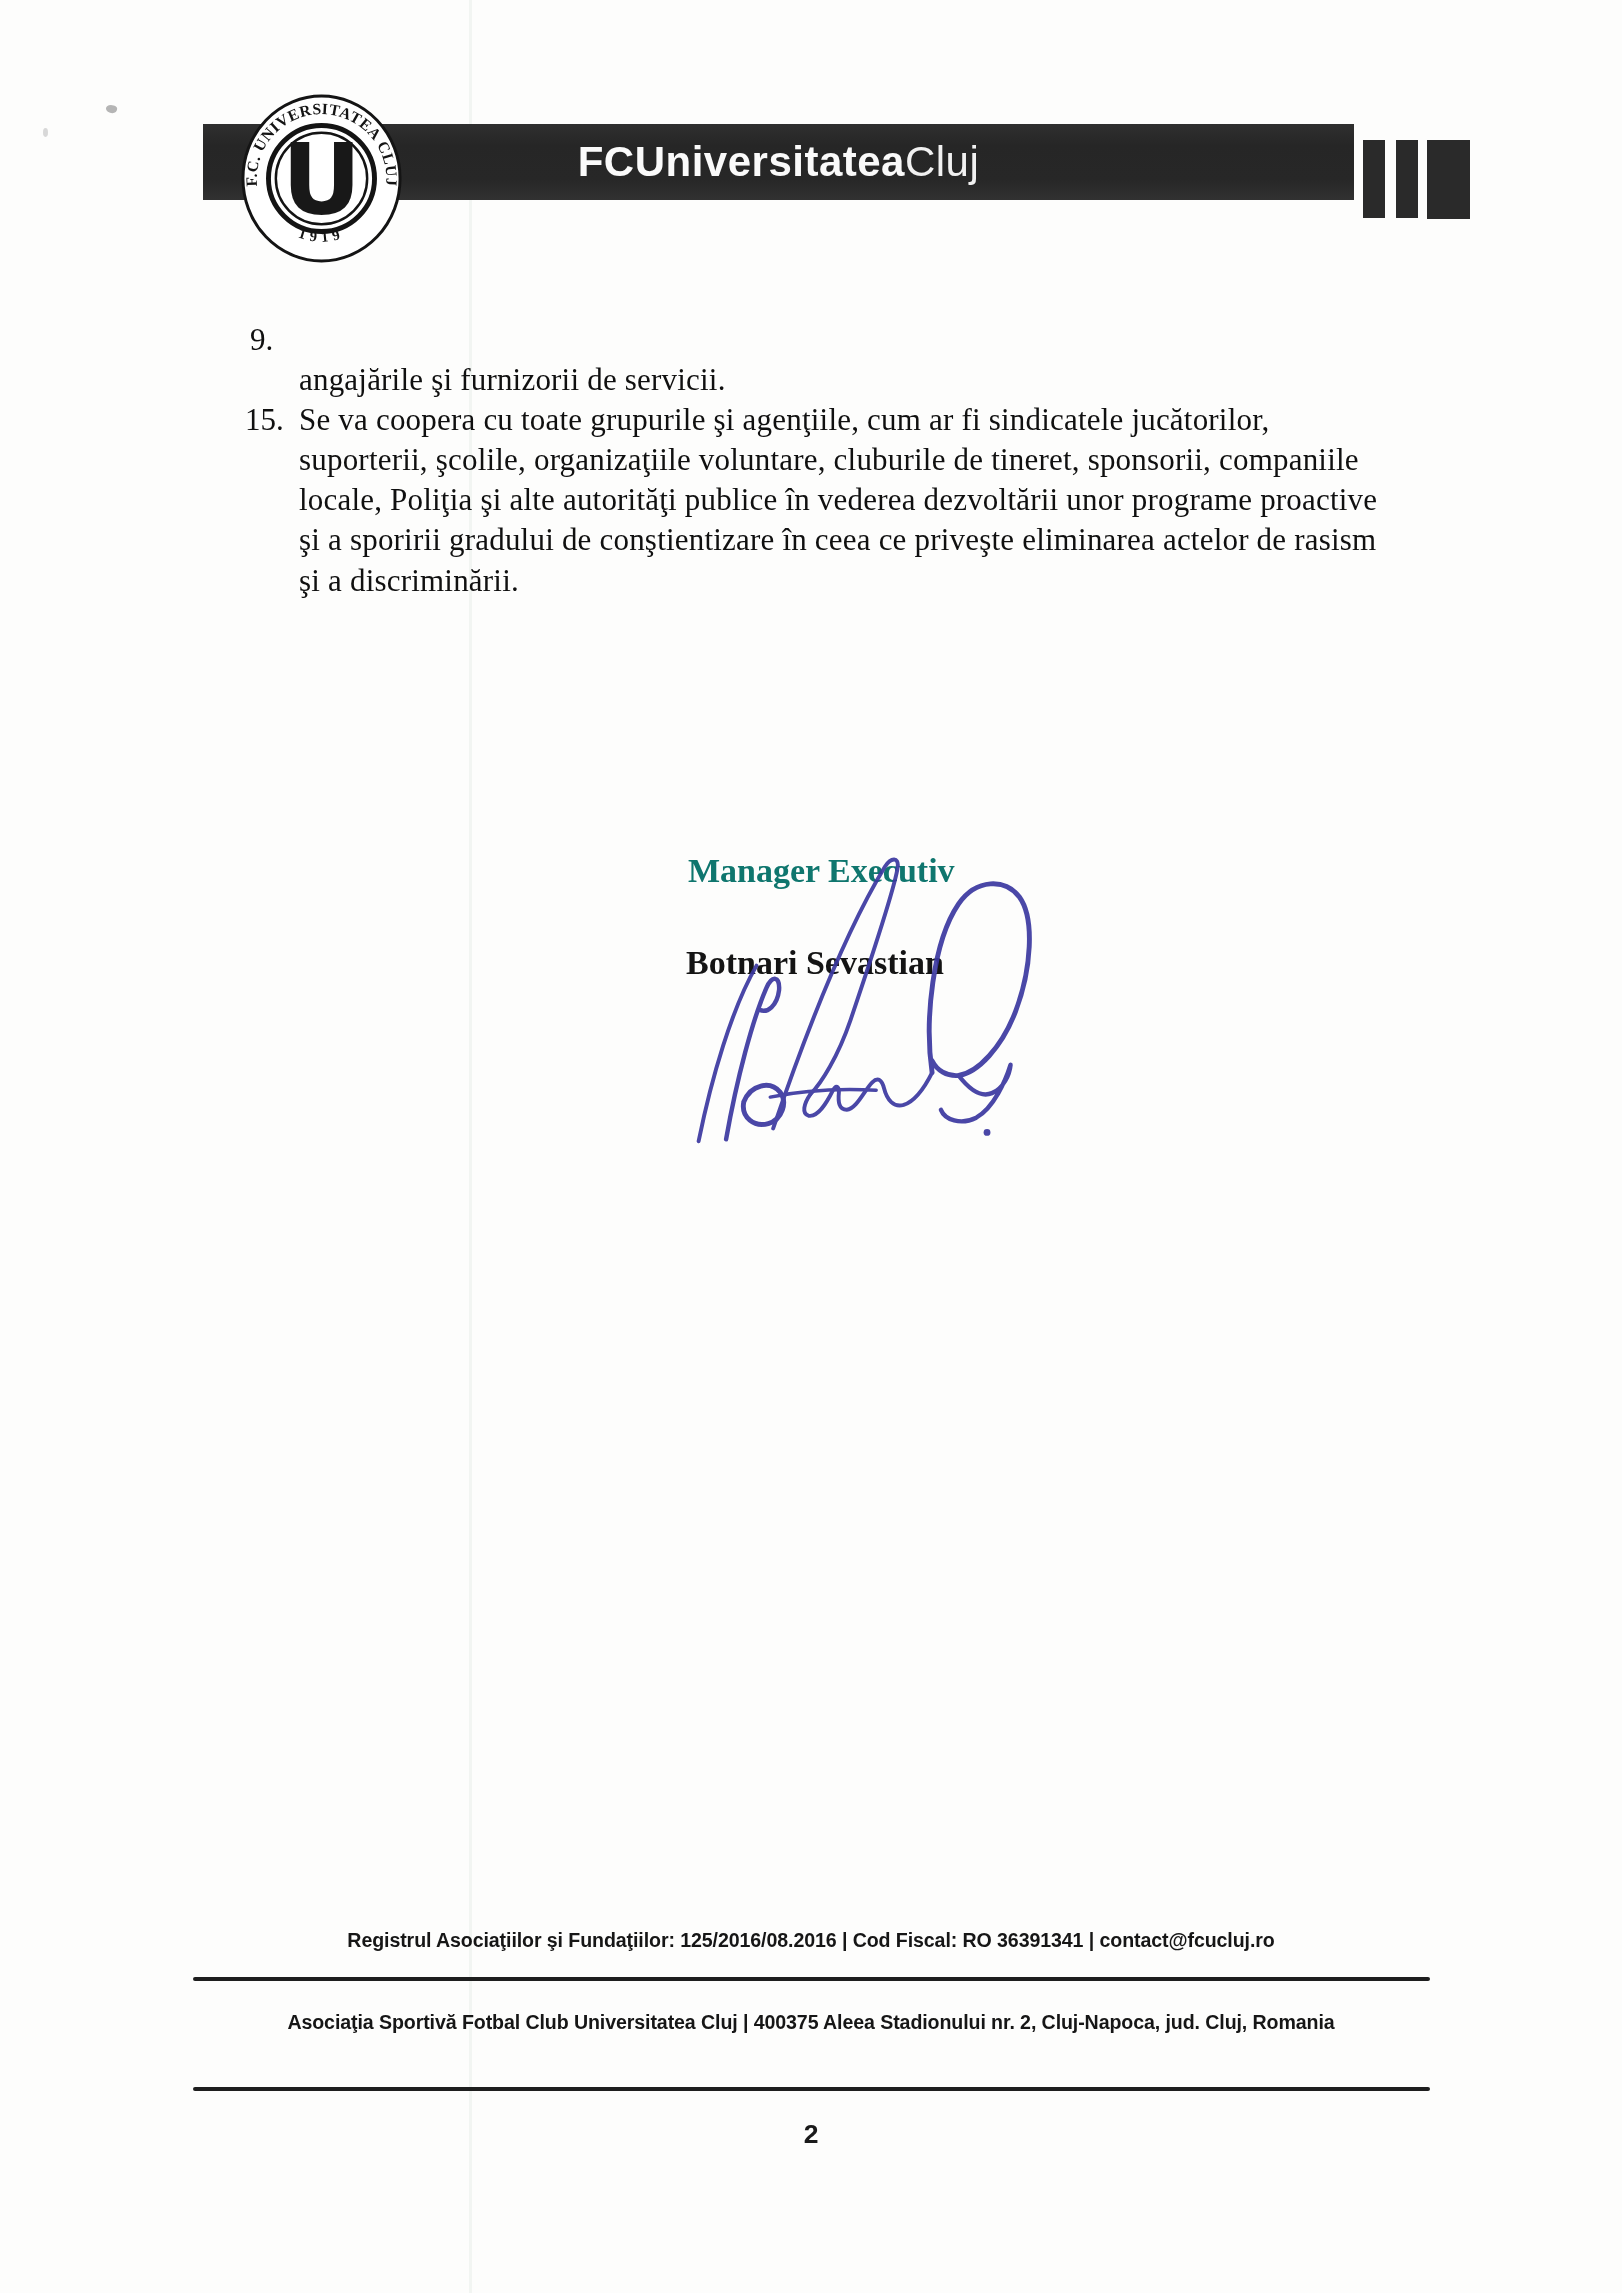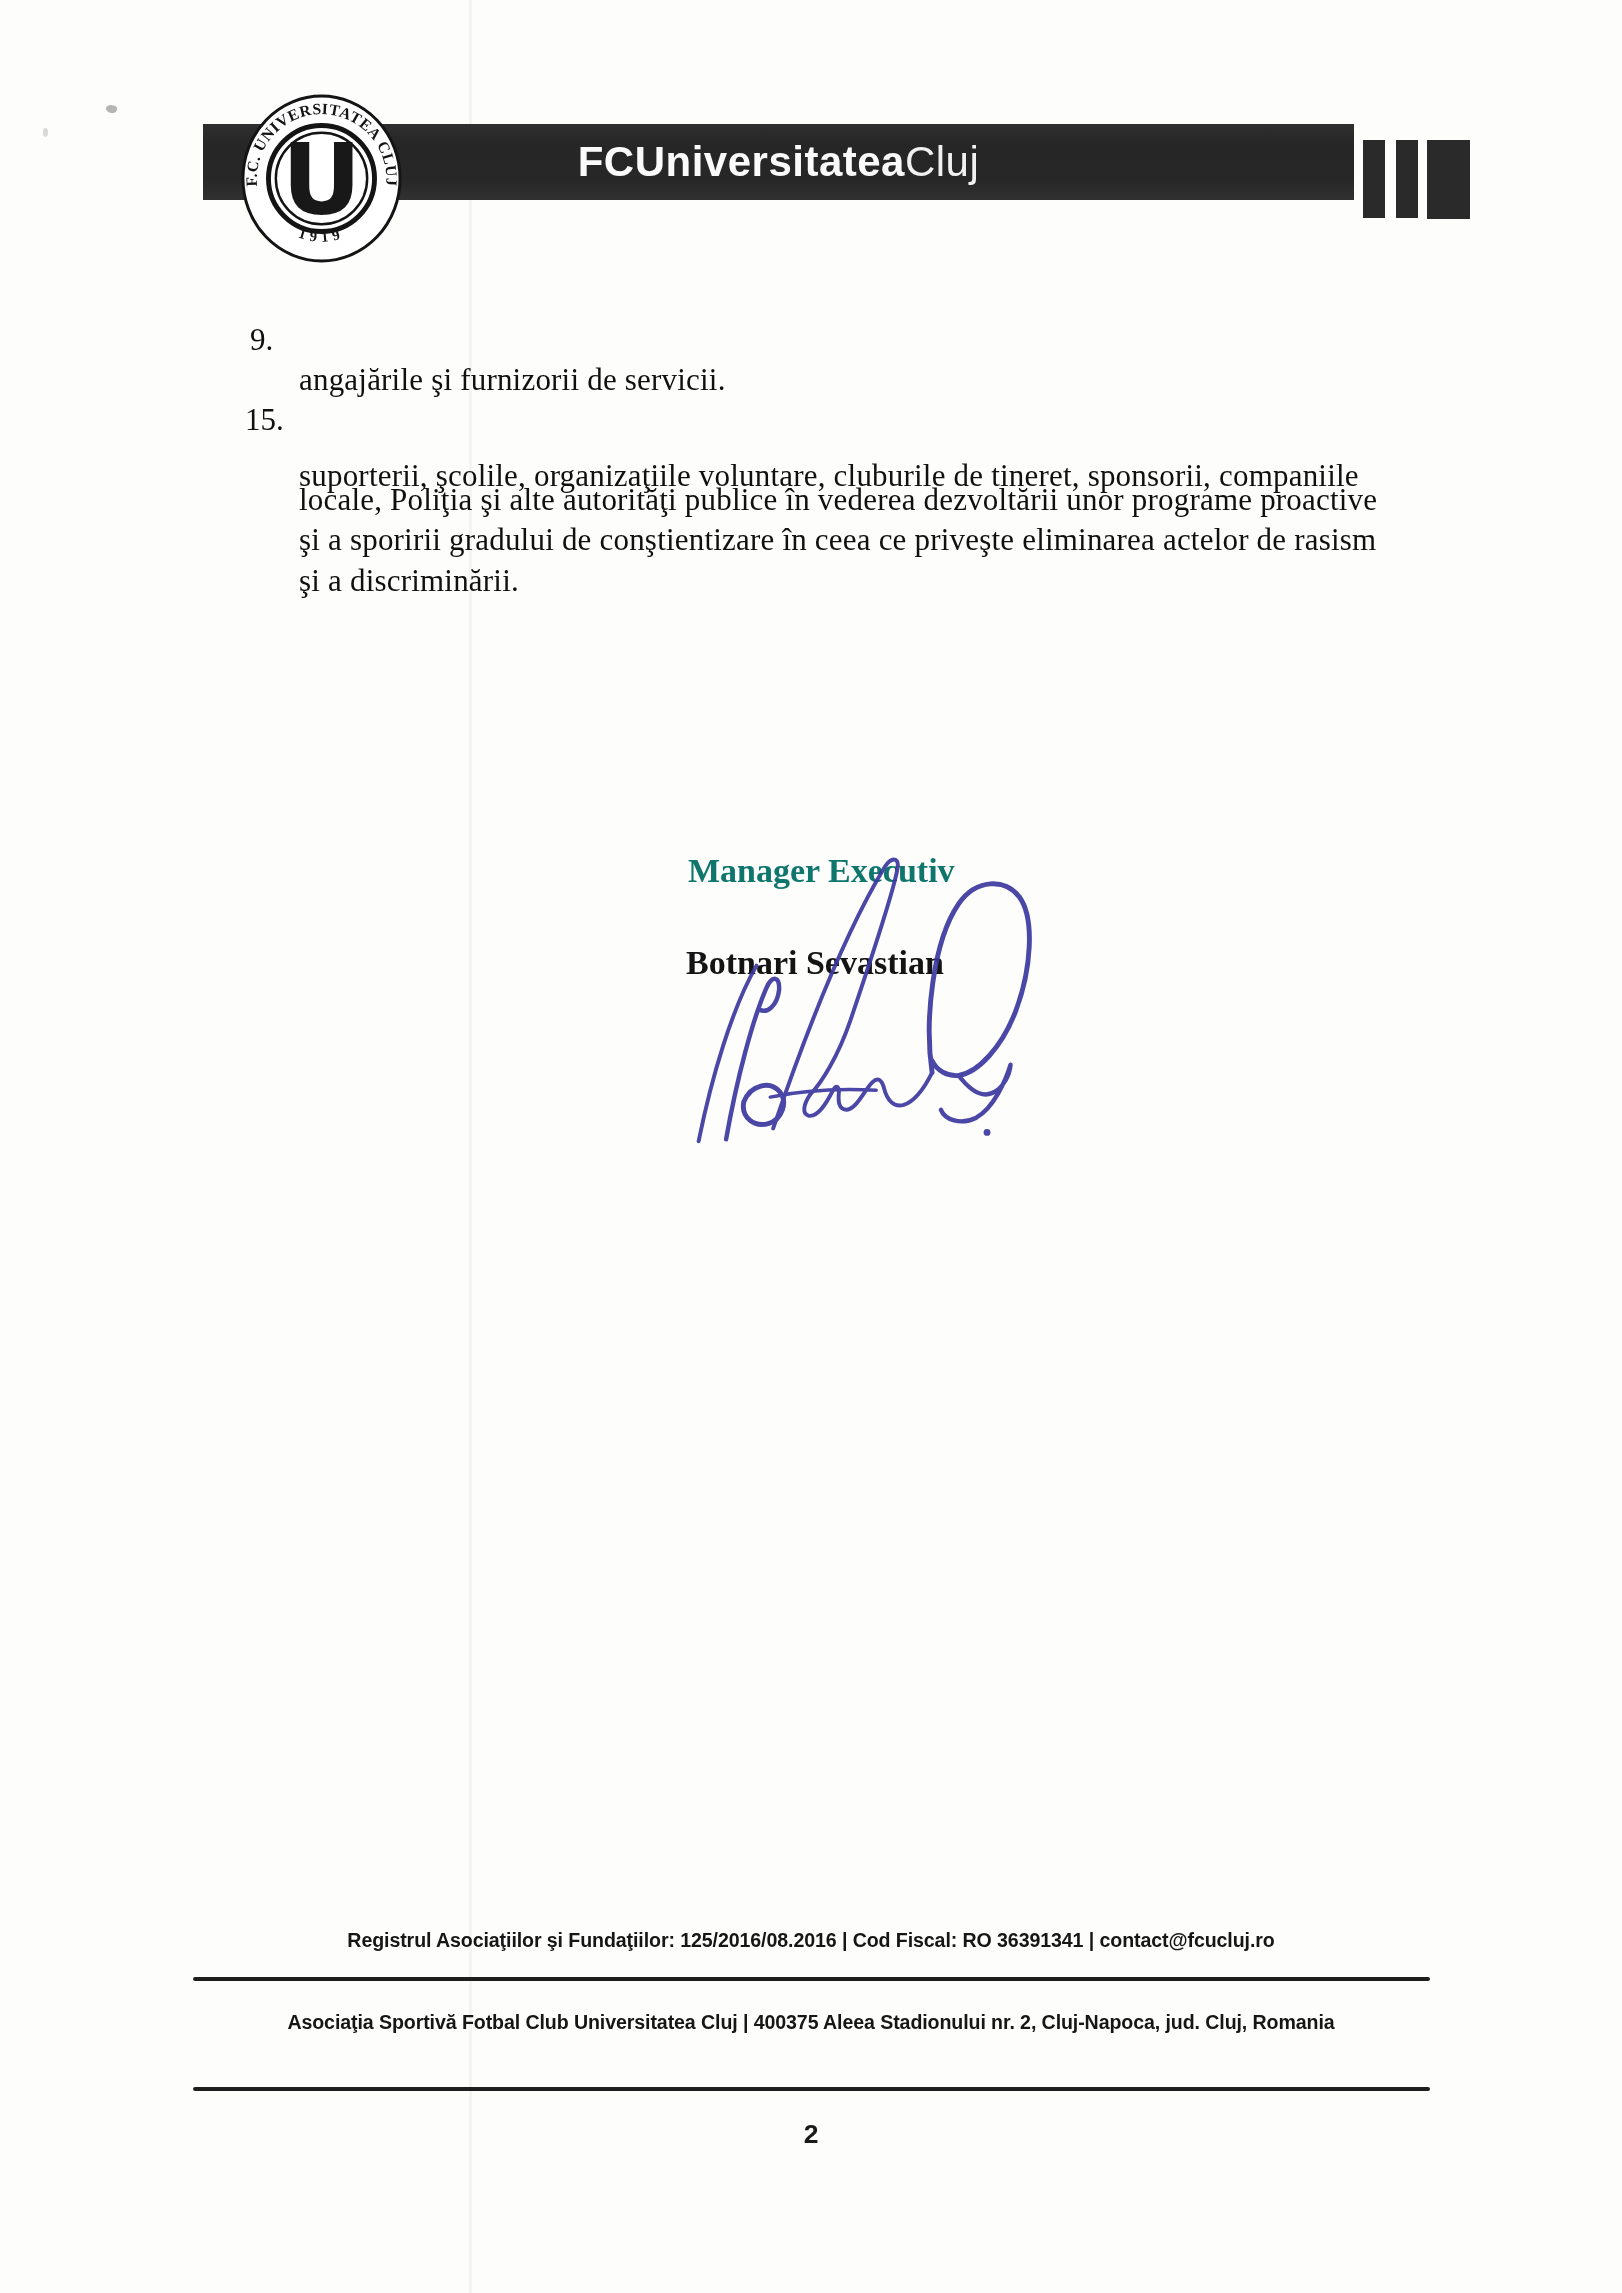--- a/index.html
+++ b/index.html
@@ -86,21 +86,22 @@
       <circle cx="83" cy="86" r="54" fill="none" stroke="#141414" stroke-width="5"></circle>
       <circle cx="83" cy="86" r="46.5" fill="none" stroke="#141414" stroke-width="2.5"></circle>
       <text x="83" y="122" text-anchor="middle" font-family="DejaVu Sans, sans-serif" font-weight="bold" font-size="100" fill="#181818">U</text>
     </svg>
   </div>
 
   <div class="list-num" style="left:250px; top:320px;">9.</div>
   <div class="list-line" style="top:360px;">angajările şi furnizorii de servicii.</div>
 
   <div class="list-num" style="left:245px; top:400px;">15.</div>
-  <div class="list-line" style="top:456px;">suporterii, şcolile, organizaţiile voluntare, cluburile de tineret, sponsorii, companiile</div>
+  <div class="list-line" style="top:400px;">Se va coopera cu toate grupurile şi agenţiile, cum ar fi sindicatele jucătorilor,</div>
+  <div class="list-line" style="top:440px;">suporterii, şcolile, organizaţiile voluntare, cluburile de tineret, sponsorii, companiile</div>
   <div class="list-line" style="top:520px;">şi a sporirii gradului de conştientizare în ceea ce priveşte eliminarea actelor de rasism</div>
   <div class="list-line" style="top:480px;">locale, Poliţia şi alte autorităţi publice în vederea dezvoltării unor programe proactive</div>
   <div class="list-line" style="top:561px;">şi a discriminării.</div>
 
   <div class="sig-title">Manager Executiv</div>
   <div class="sig-name">Botnari Sevastian</div>
 
   <svg class="sig-svg" width="368" height="309" viewBox="690 860 375 315">
     <g fill="none" stroke="#3b38a0" stroke-linecap="round" stroke-linejoin="round" opacity="0.92">
 

